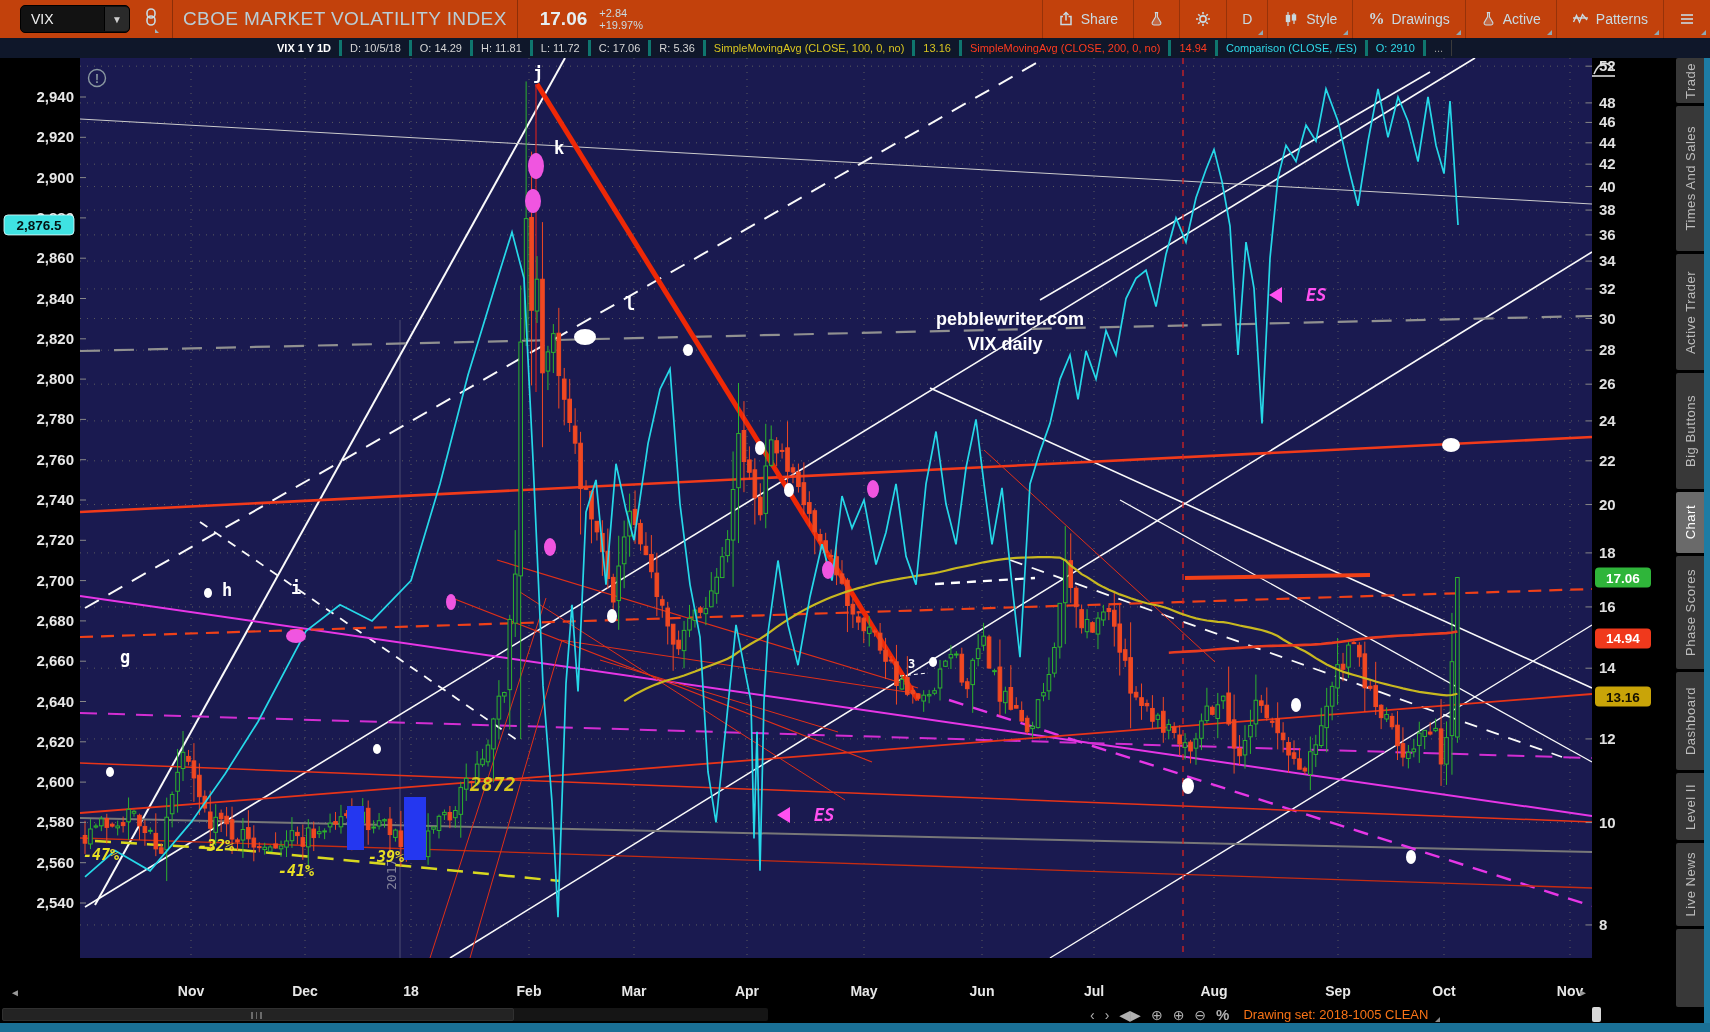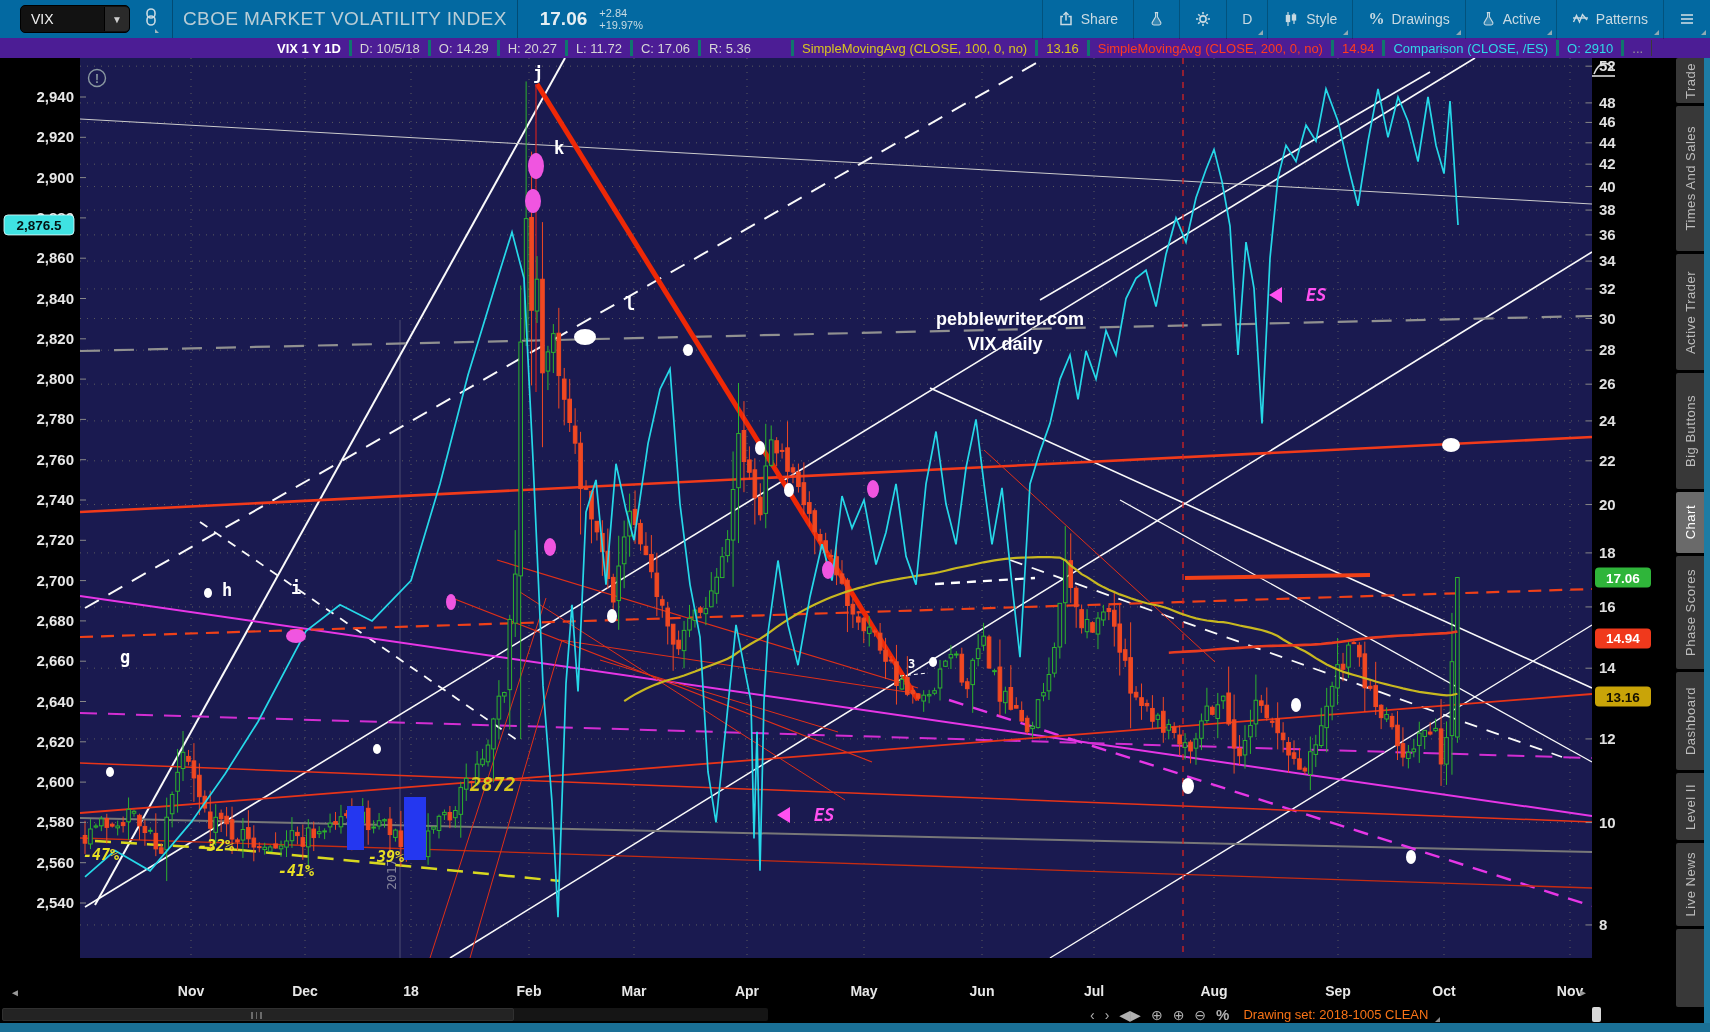--- a/index.html
+++ b/index.html
@@ -1,39 +1,39 @@
 <!DOCTYPE html>
 <html><head>
 <meta charset="utf-8">
 <style>
   html,body{margin:0;padding:0;background:#000;width:1710px;height:1032px;overflow:hidden;
     font-family:"Liberation Sans",sans-serif;-webkit-font-smoothing:antialiased;}
   #stage{position:relative;width:1710px;height:1032px;background:#000;}
   
-  .toolbar{position:absolute;left:0;top:0;width:1710px;height:38px;background:#0369a1;
+  .toolbar{position:absolute;left:0;top:0;width:1710px;height:38px;background:#c2410c;
     display:flex;align-items:center;color:#c3d6de;font-size:14px;z-index:30;}
   .symbox{margin-left:20px;width:108px;height:26px;background:#121212;border:1px solid #000;
     border-radius:5px;display:flex;align-items:center;cursor:pointer;}
   .symbox .symtxt{flex:1;padding-left:10px;color:#f0f0f0;font-size:14px;}
   .symbox .symcaret{width:24px;height:24px;background:#2a2a2a;border-left:1px solid #000;border-radius:0 4px 4px 0;
     display:flex;align-items:center;justify-content:center;color:#cfcfcf;font-size:10px;}
   .linkic{margin-left:10px;width:22px;height:24px;position:relative;}
   .tbdiv{width:1px;height:38px;background:rgba(0,0,0,.28);margin:0 10px;}
   .desc{letter-spacing:.4px;color:#b9cdd6;font-size:19px;white-space:nowrap;}
   .last{font-size:19px;font-weight:bold;color:#e6eff3;margin:0 12px;}
   .chg{font-size:11px;line-height:12px;color:#c9dbe2;}
   .tb-right{margin-left:auto;display:flex;align-items:stretch;height:40px;}
   .tbtn{position:relative;display:flex;align-items:center;gap:7px;padding:0 15px;
     border-left:1px solid rgba(0,0,0,.22);cursor:pointer;white-space:nowrap;font-size:14px;color:#c9dae2;}
   .tbtn.caret::after{content:"";position:absolute;right:4px;bottom:4px;
     border-left:5px solid transparent;border-bottom:5px solid #8fa9b4;}
   .pctglyph{font-weight:bold;font-size:16px;font-family:"Liberation Serif",serif;}
   
-  .readout{position:absolute;left:0;top:38px;width:1710px;height:20px;background:#4c1d95;z-index:25;
-    display:flex;align-items:center;font-size:13px;color:#cfcfcf;}
+  .readout{position:absolute;left:0;top:38px;width:1710px;height:20px;background:#0f172a;z-index:25;
+    display:flex;align-items:center;font-size:11px;color:#cfcfcf;}
   .readout .lead{width:277px;height:100%;}
   .rseg{padding:0 8px;border-left:3px solid #0f766e;height:16px;display:flex;align-items:center;white-space:nowrap;}
   .rseg:last-child{border-right:1px solid #3a3a3a;}
   .rtitle{font-weight:bold;color:#fff;border-left:none;padding-left:0;}
   
   .sidetabs{position:absolute;left:1676px;top:58px;width:28px;height:952px;z-index:20;
     display:flex;flex-direction:column;background:#000;}
   .vtab{background:#383838;margin-bottom:3px;display:flex;align-items:center;justify-content:center;
     color:#bdbdbd;font-size:13px;cursor:pointer;border-radius:2px 0 0 2px;}
   .vtab span{writing-mode:vertical-rl;transform:rotate(180deg);letter-spacing:.5px;}
@@ -930,25 +930,25 @@
         </div>
       </div>
   </div>
 
   <div class="readout">
     <div class="lead"></div>
     <div class="rseg rtitle">VIX 1 Y 1D</div>
     <span id="readout-items" style="display:flex;align-items:center;">
         <div class="rseg" style="color: rgb(214, 214, 214);">D: 10/5/18</div>
         <div class="rseg" style="color: rgb(214, 214, 214);">O: 14.29</div>
-        <div class="rseg" style="color: rgb(214, 214, 214);">H: 20.27</div>
+        <div class="rseg" style="color: rgb(214, 214, 214);">H: 11.81</div>
         <div class="rseg" style="color: rgb(214, 214, 214);">L: 11.72</div>
         <div class="rseg" style="color: rgb(214, 214, 214);">C: 17.06</div>
         <div class="rseg" style="color: rgb(214, 214, 214);">R: 5.36</div>
-        <div class="rseg" style="color: rgb(216, 197, 32); margin-left: 32px;">SimpleMovingAvg (CLOSE, 100, 0, no)</div>
+        <div class="rseg" style="color: rgb(216, 197, 32);">SimpleMovingAvg (CLOSE, 100, 0, no)</div>
         <div class="rseg" style="color: rgb(216, 197, 32);">13.16</div>
         <div class="rseg" style="color: rgb(255, 59, 31);">SimpleMovingAvg (CLOSE, 200, 0, no)</div>
         <div class="rseg" style="color: rgb(255, 59, 31);">14.94</div>
         <div class="rseg" style="color: rgb(47, 217, 232);">Comparison (CLOSE, /ES)</div>
         <div class="rseg" style="color: rgb(47, 217, 232);">O: 2910</div>
         <div class="rseg" style="color: rgb(154, 154, 154);">...</div>
       </span>
   </div>
 
   <div class="sidetabs" id="side-tabs">

